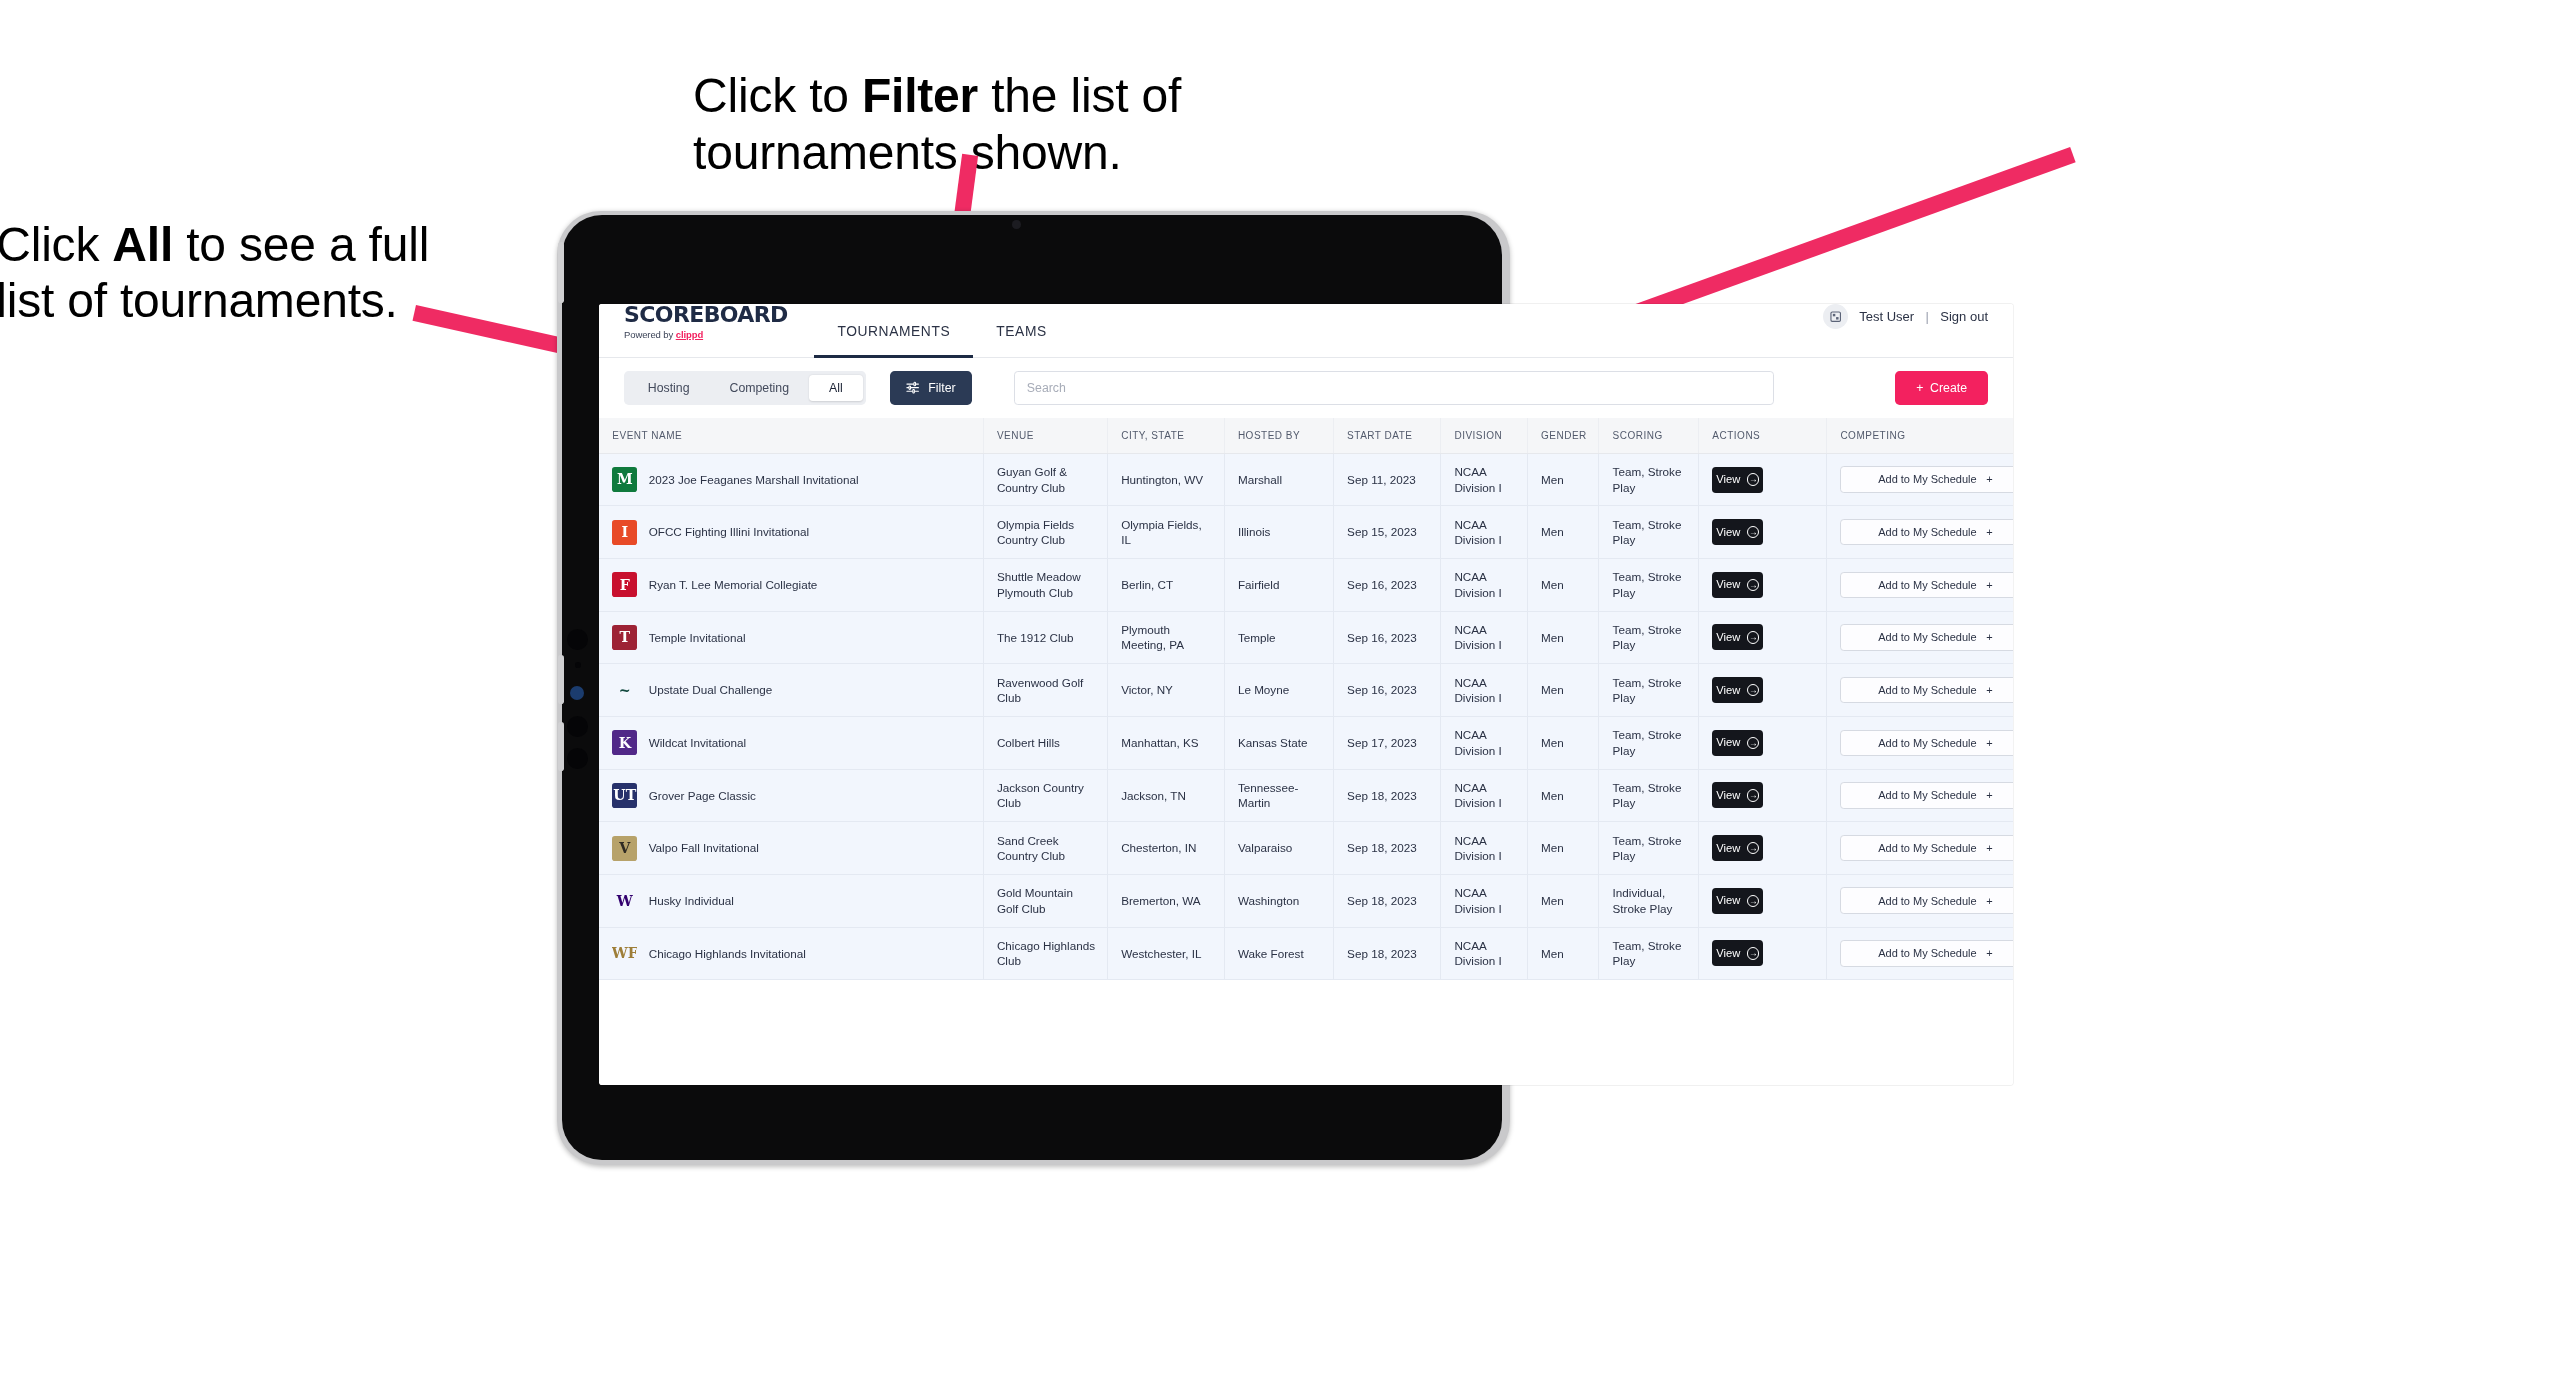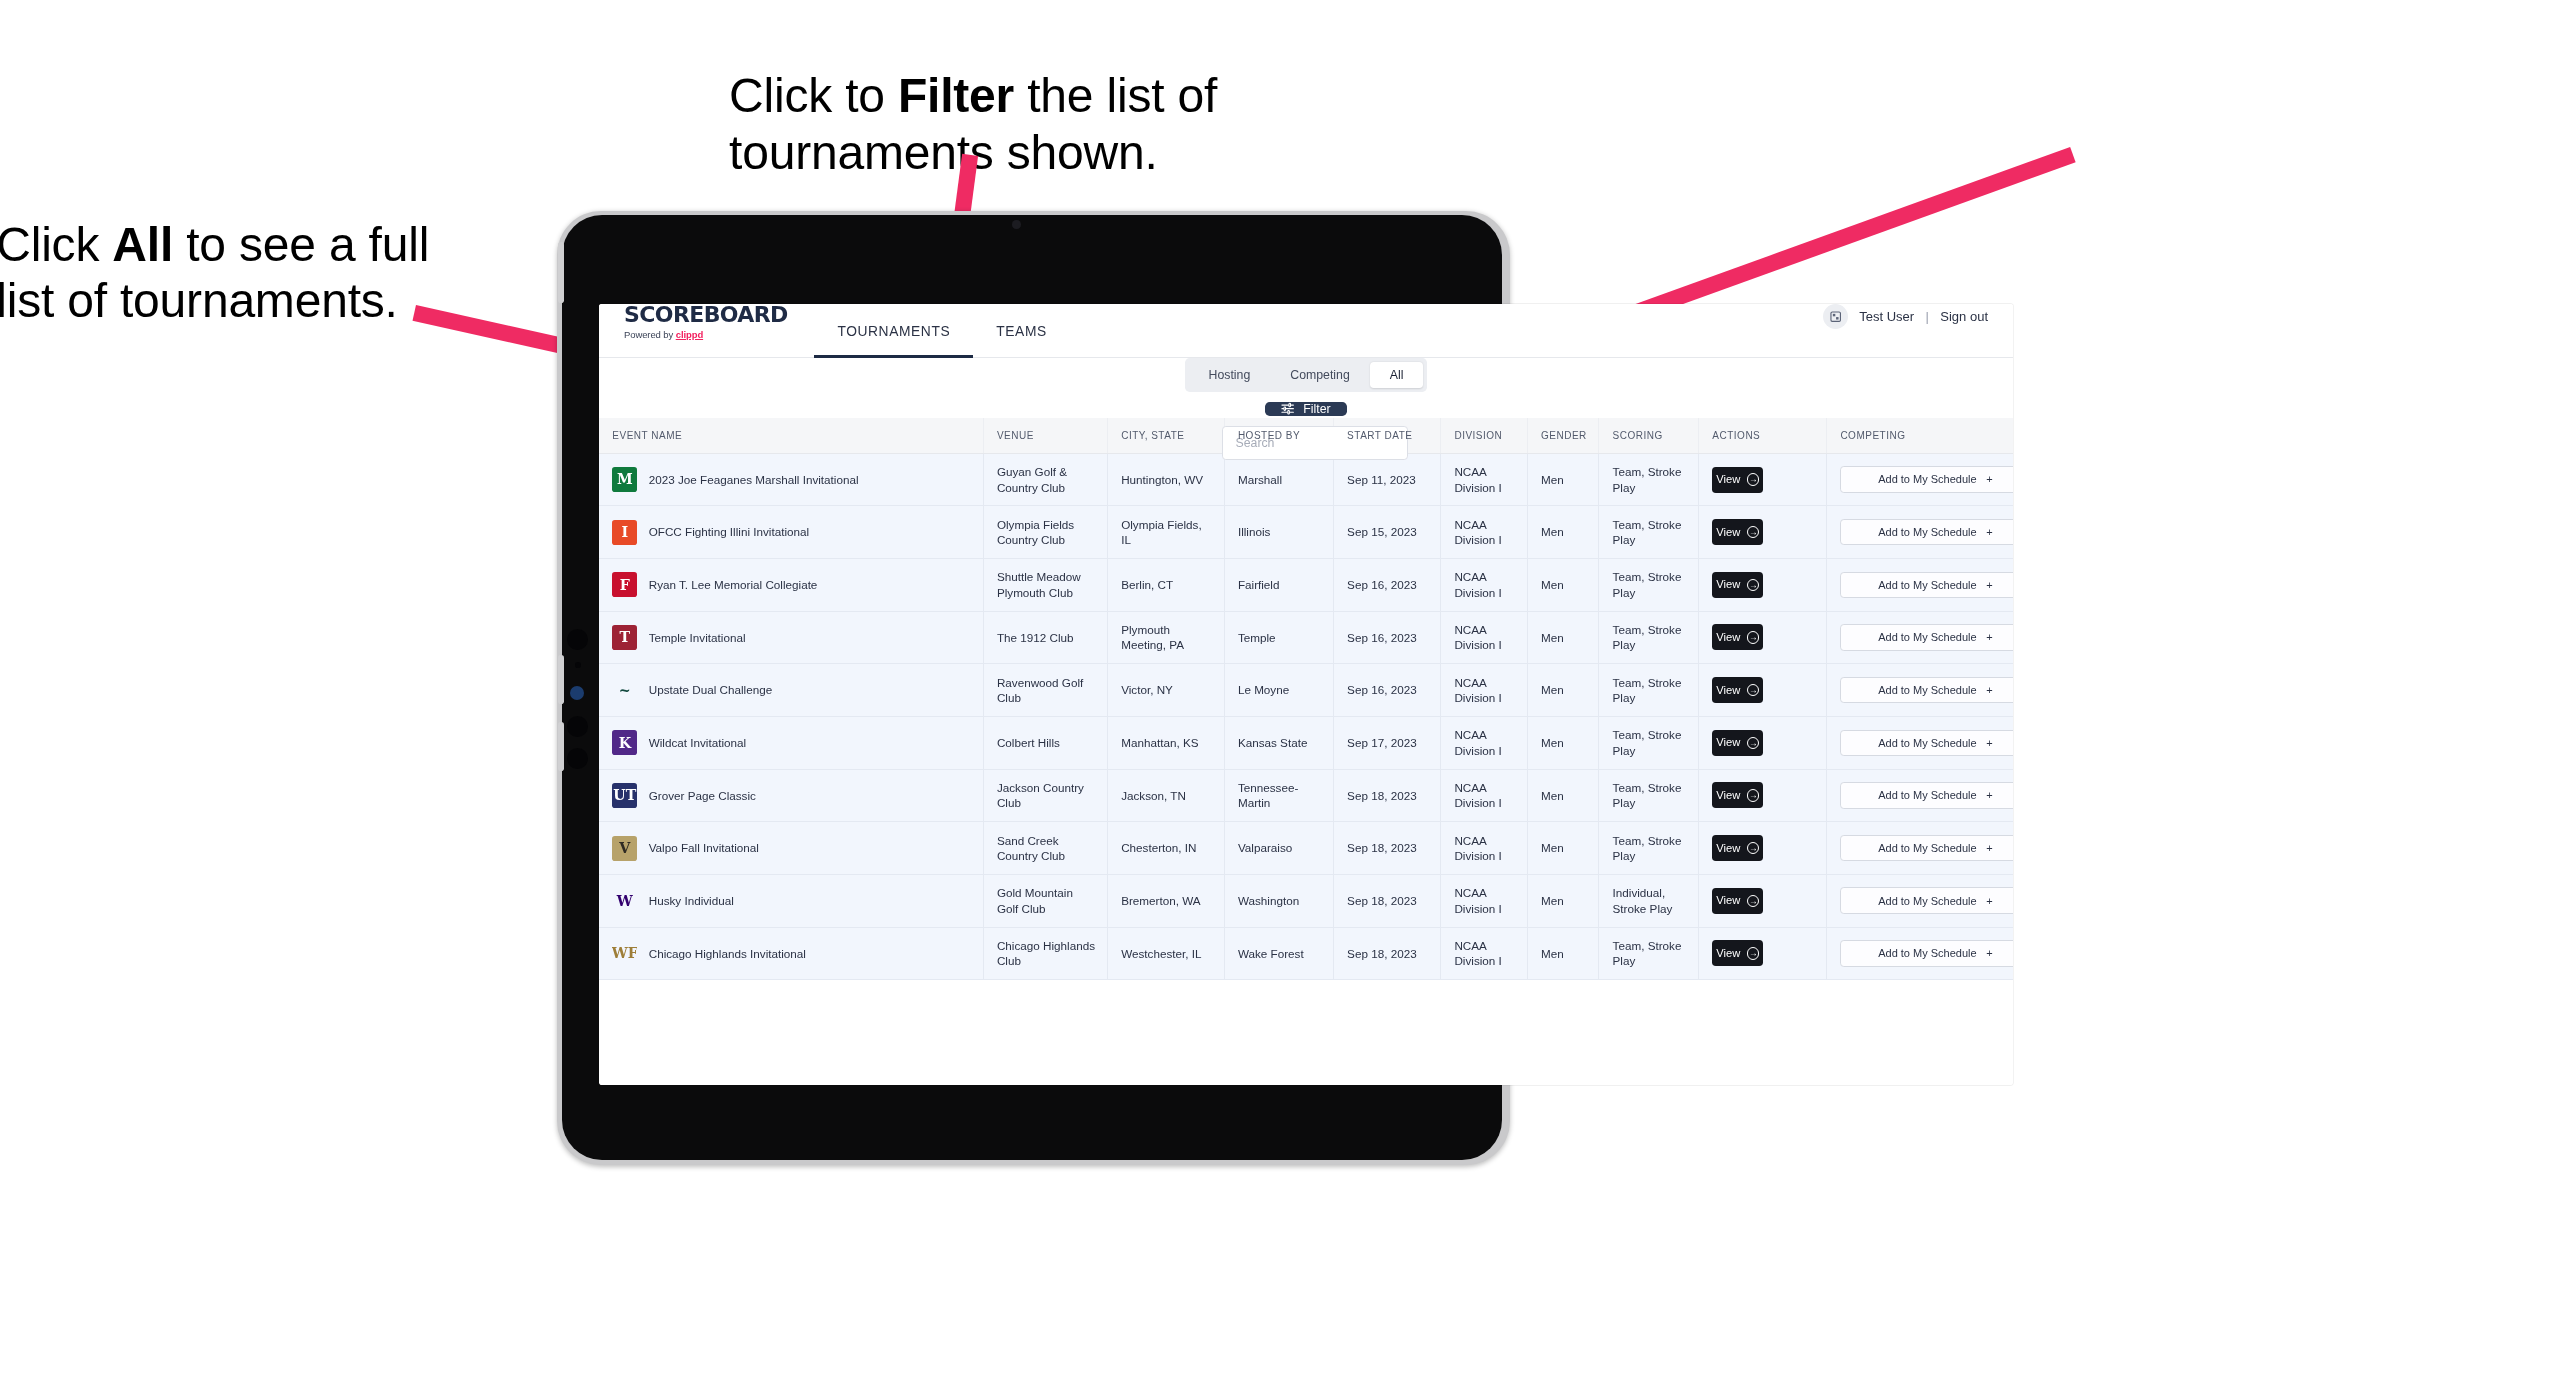--- a/index.html
+++ b/index.html
@@ -16,21 +16,21 @@
     position: absolute;
     color: #000;
     font-size: 48px;
     line-height: 1.18;
     font-weight: 400;
     letter-spacing: -0.2px;
     white-space: pre-line;
   }
   .anno b { font-weight: 700; }
   #anno-all      { left: -3.8px;  top: 160px; width: 494px; }
-  #anno-filter   { left: 729px; top: 11.4px;  width: 722px; }
+  #anno-filter   { left: 693px; top: 11.4px;  width: 722px; }
   #anno-search   { left: 2086px;top: 59px;  width: 475px; }
 
   .arrow { position: absolute; pointer-events: none; }
   .device-outer {
     position: absolute;
     left: 557px; top: 211px;
     width: 953px; height: 954px;
     background: #c9c9cb;
     border-radius: 44px;
     box-shadow: 0 1.9px 5.7px rgba(0,0,0,.25);
@@ -135,22 +135,21 @@
   }
   .hr-sep { color: #9aa0ae; }
   .hr-link { cursor: pointer; }
 
   
   .toolbar {
     height: 60px;
     background: #fff;
     display: flex; align-items: center;
     padding: 0 25px;
-    gap: 10px;
-    flex-direction: column;
+    gap: 24px;
   }
   .segmented {
     display: flex; align-items: center;
     background: #eceef2;
     border-radius: 4.7px;
     padding: 3.8px;
     height: 34px;
   }
   .seg {
     display: flex; align-items: center; justify-content: center;

